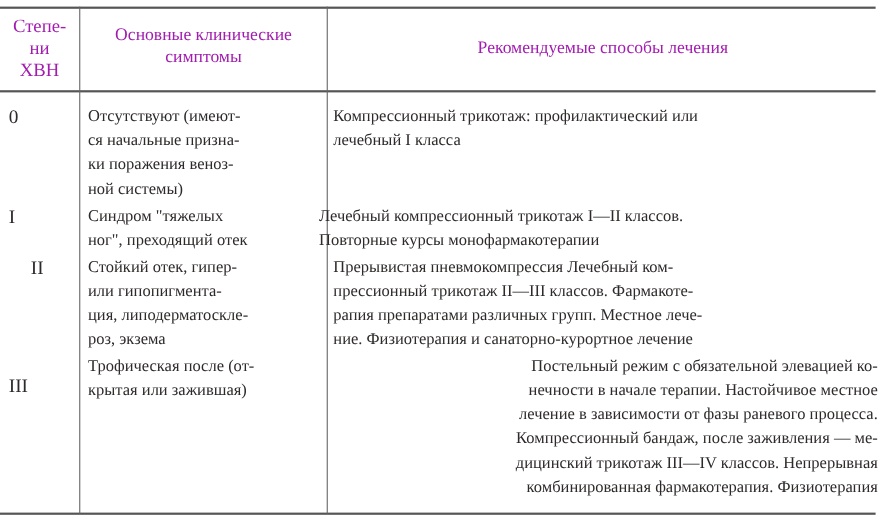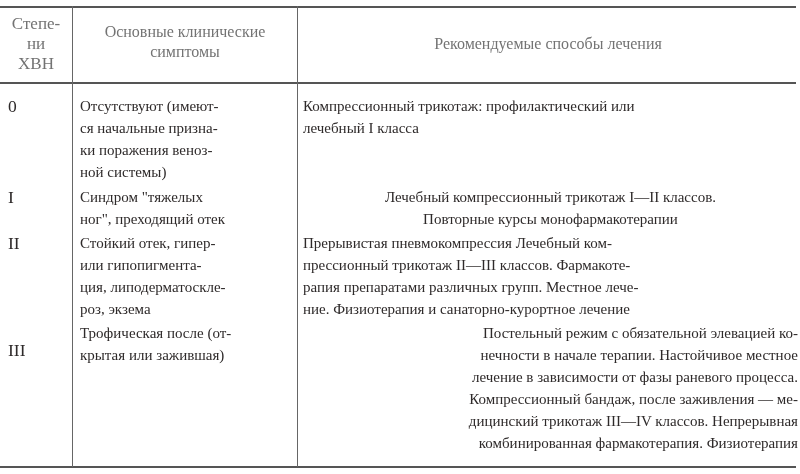--- a/index.html
+++ b/index.html
@@ -5,21 +5,21 @@
   html, body { margin:0; padding:0; }
   body {
     width:800px; height:474px; background:#ffffff; overflow:hidden;
     font-family:"Liberation Serif","DejaVu Serif",serif; color:#2e2a2a;
     position:relative;
   }
   .table { position:absolute; left:0; top:0; width:800px; height:474px; }
   .hline { position:absolute; left:0; width:796px; height:1.5px; background:#555; }
   .vline { position:absolute; width:1.2px; background:#666; }
   .cell { position:absolute; font-size:15px; line-height:22px; white-space:pre-line; }
-  .hdr { position:absolute; text-align:center; font-size:16px; line-height:20px; color:#737373; white-space:pre-line; }
+  .hdr { position:absolute; text-align:center; font-size:16px; line-height:20px; color:#a21caf; white-space:pre-line; }
   .grade { position:absolute; left:8px; font-size:17.5px; line-height:22px; }
 </style>
 </head>
 <body>
 
 <div class="table">
   <div class="hline" style="top:6px;"></div>
   <div class="hline" style="top:82px;"></div>
   <div class="hline" style="top:466px;"></div>
   <div class="vline" style="left:72px; top:6px; height:461px;"></div>
@@ -39,26 +39,26 @@
 ки поражения веноз-
 ной системы)</div>
     <div class="cell" style="left:303px; top:95px; width:495px;">Компрессионный трикотаж: профилактический или
 лечебный I класса</div>
   </div>
 
   <div>
     <div class="grade" style="top:186px;">I</div>
     <div class="cell" style="left:80px; top:186px; width:215px;">Синдром "тяжелых
 ног", преходящий отек</div>
-    <div class="cell" style="left:303px; top:186px; width:495px;text-align:center;">Лечебный компрессионный трикотаж I—II классов.
+    <div class="cell" style="left:290px; top:186px; width:495px;">Лечебный компрессионный трикотаж I—II классов.
 Повторные курсы монофармакотерапии</div>
   </div>
 
   <div>
-    <div class="grade" style="top:232px;">II</div>
+    <div class="grade" style="top:232px;margin-left:20px;">II</div>
     <div class="cell" style="left:80px; top:232px; width:215px;">Стойкий отек, гипер-
 или гипопигмента-
 ция, липодерматоскле-
 роз, экзема</div>
     <div class="cell" style="left:303px; top:232px; width:495px;">Прерывистая пневмокомпрессия Лечебный ком-
 прессионный трикотаж II—III классов. Фармакоте-
 рапия препаратами различных групп. Местное лече-
 ние. Физиотерапия и санаторно-курортное лечение</div>
   </div>
 

